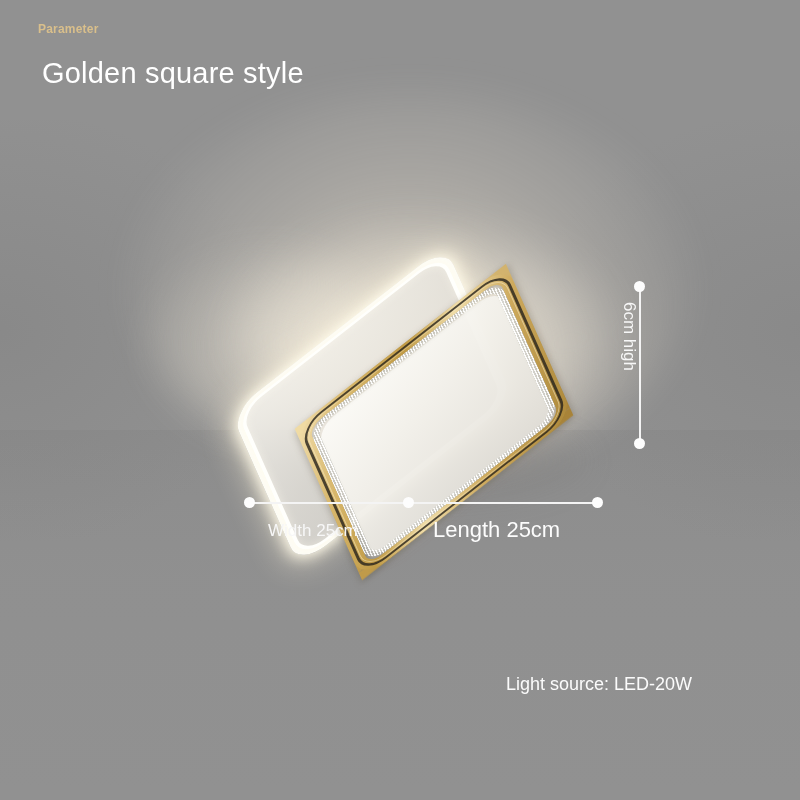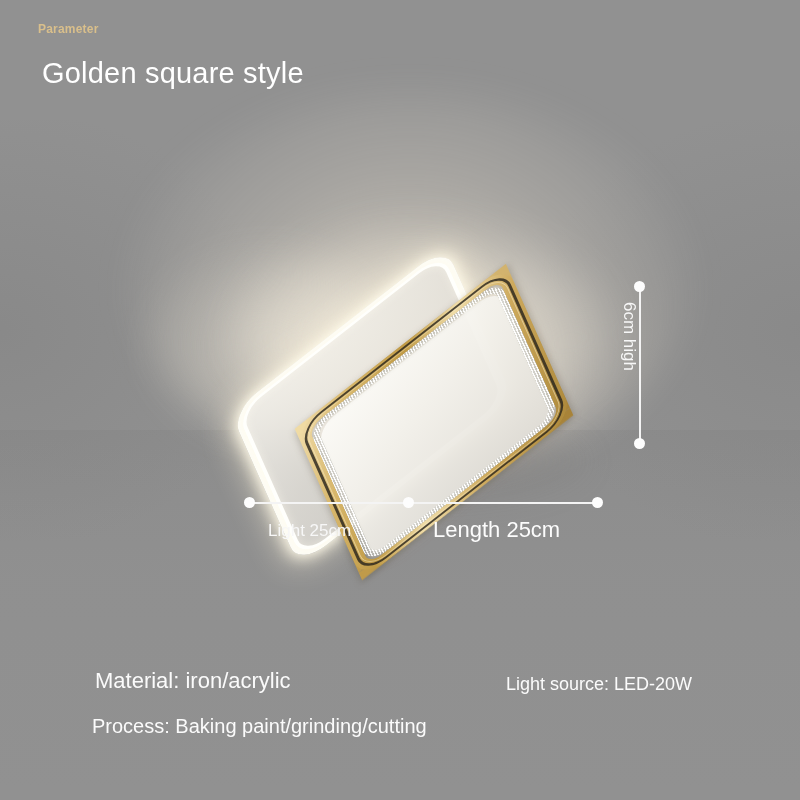--- a/index.html
+++ b/index.html
@@ -371,25 +371,23 @@
     <div class="gold-ring-inner"></div>
     <div class="gold-stripe"></div>
     <div class="gold-stripe-2"></div>
     <div class="crystal-band"></div>
   </div>
 
   <div class="dim-line-h"></div>
   <div class="dot dot-left"></div>
   <div class="dot dot-mid"></div>
   <div class="dot dot-right"></div>
-  <div class="lbl-width">Light 25cm</div>
+  <div class="lbl-width">Width 25cm</div>
   <div class="lbl-length">Length 25cm</div>
 
   <div class="dim-line-v"></div>
   <div class="dot dot-top"></div>
   <div class="dot dot-bottom"></div>
   <div class="lbl-height">6cm high</div>
 
-  <div class="spec spec-material">Material: iron/acrylic</div>
   <div class="spec spec-lightsource">Light source: LED-20W</div>
-  <div class="spec spec-process">Process: Baking paint/grinding/cutting</div>
 
 </div>
 
 </body></html>

